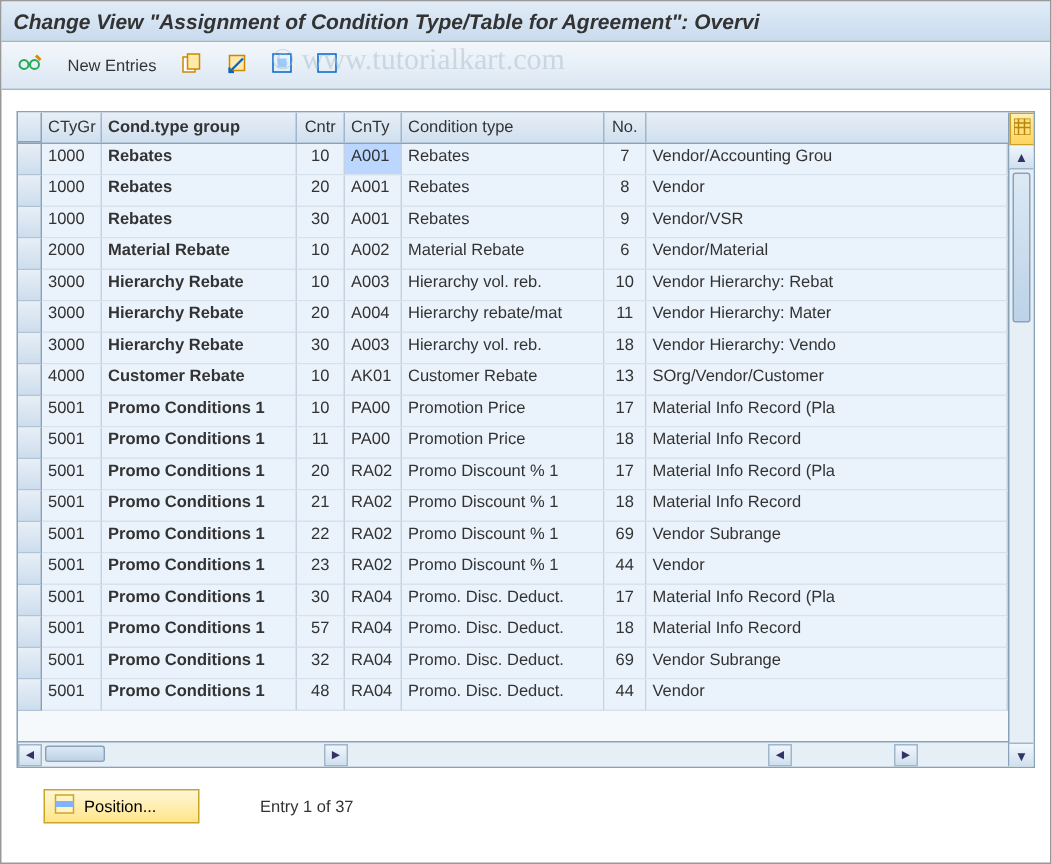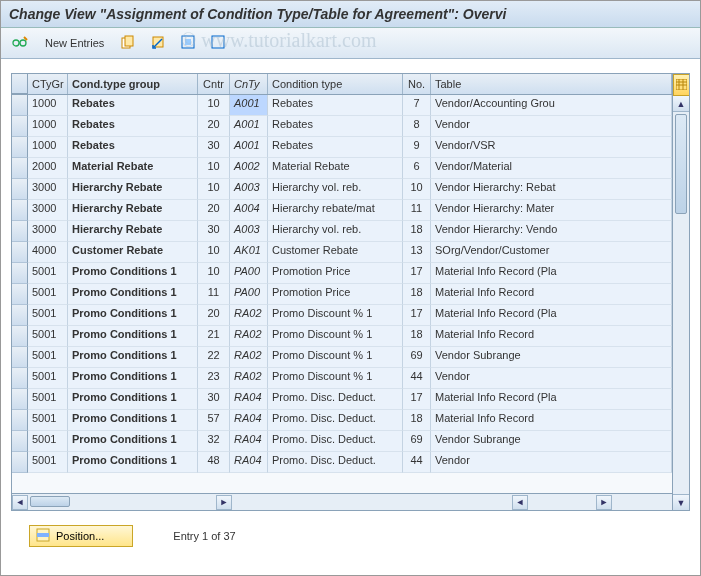--- a/index.html
+++ b/index.html
@@ -102,21 +102,21 @@
     border-right:1px solid #8aa2b8;
     border-bottom:1px solid #b0c4d8;
   }
   .grid-head .row-sel {
     background:linear-gradient(#e8eff6,#cfdff0);
     border-bottom:1px solid #8aa2b8;
   }
   .c-ctygr  { width:40px; }
   .c-cgrp   { width:130px;font-weight:bold; }
   .c-cntr   { width:32px; text-align:center; }
-  .c-cnty   { width:38px;font-style:italic; }
+  .c-cnty   { width:38px; }
   .c-ctype  { width:135px; }
   .c-no     { width:28px; text-align:center; }
   .c-table  { width:170px; }
   .vscroll {
     width:17px;
     background:#e6eef6;
     border-left:1px solid #8aa2b8;
     display:flex;
     flex-direction:column;
   }
@@ -256,21 +256,20 @@
   <div class="grid-outer">
     <div style="flex:1;display:flex;flex-direction:column;overflow:hidden">
       <div class="grid-head">
         <div class="row-sel"></div>
         <div class="cell c-ctygr">CTyGr</div>
         <div class="cell c-cgrp">Cond.type group</div>
         <div class="cell c-cntr">Cntr</div>
         <div class="cell c-cnty">CnTy</div>
         <div class="cell c-ctype">Condition type</div>
         <div class="cell c-no">No.</div>
-        <div class="cell c-table" style="flex:1">Table</div>
       </div>
       <div class="grid-body" id="grid-body">
           <div class="row">
             <div class="row-sel"></div>
             <div class="cell c-ctygr">1000</div>
             <div class="cell c-cgrp">Rebates</div>
             <div class="cell c-cntr">10</div>
             <div class="cell c-cnty highlight">A001</div>
             <div class="cell c-ctype">Rebates</div>
             <div class="cell c-no">7</div>

